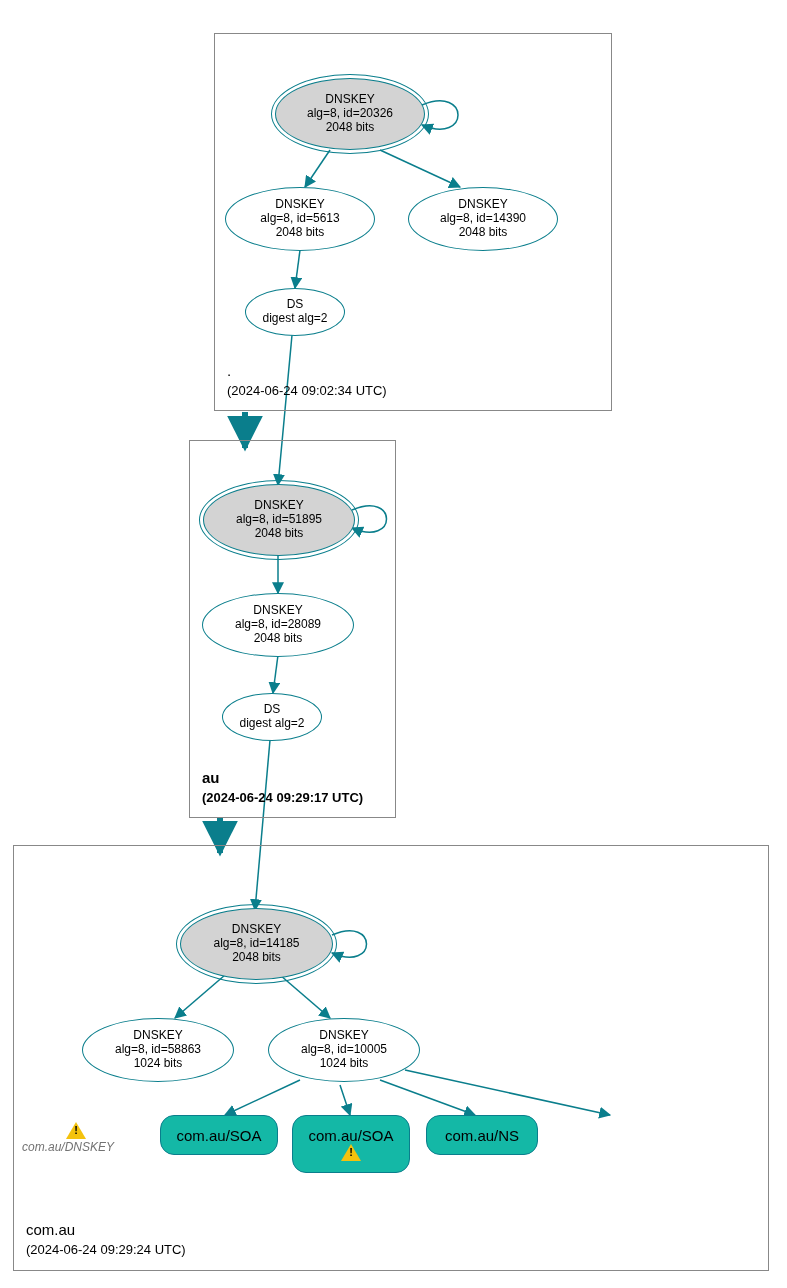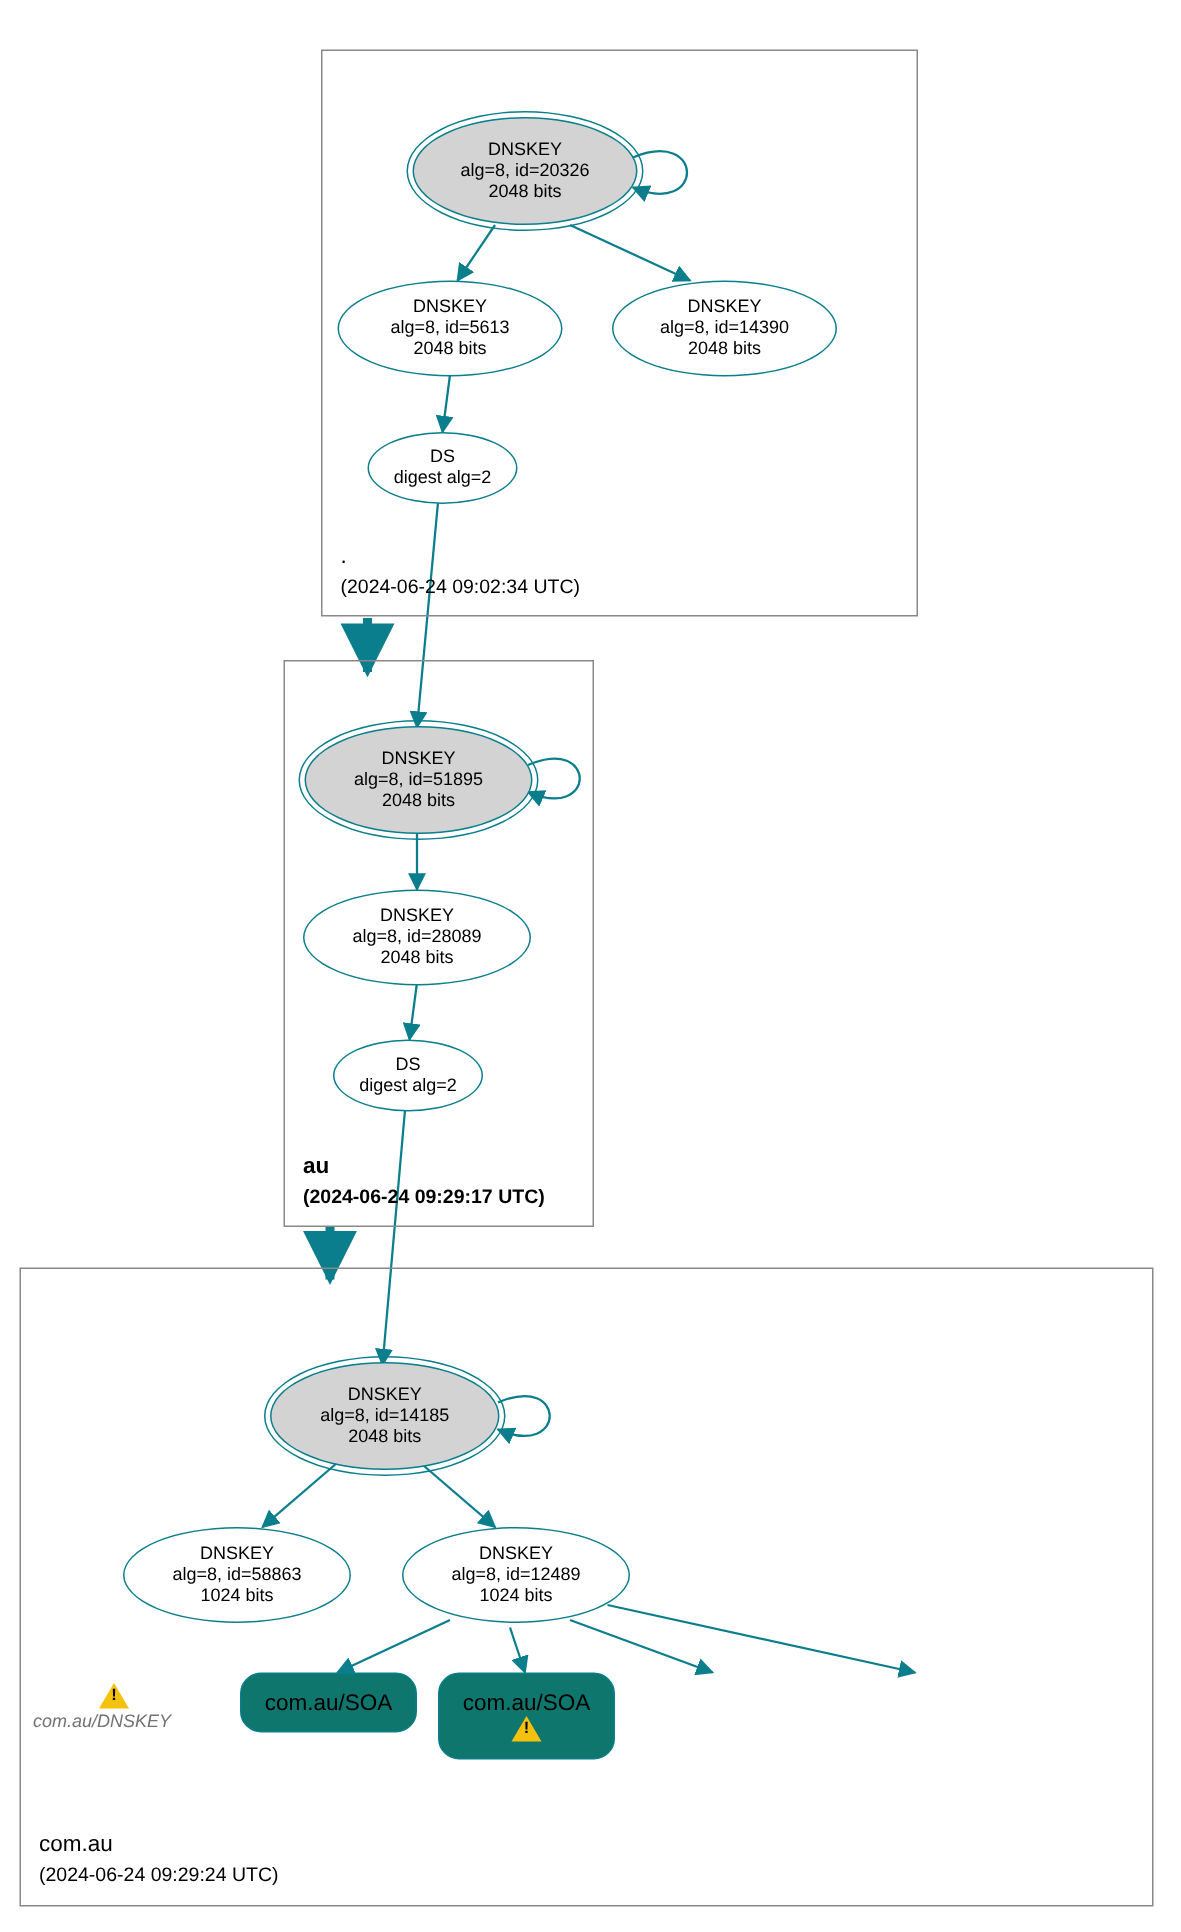--- a/index.html
+++ b/index.html
@@ -9,21 +9,21 @@
   .zone-ts{font-size:13px;}
   .node{position:absolute;border:1.5px solid #0a7e8c;border-radius:50%;
         display:flex;flex-direction:column;align-items:center;justify-content:center;
         line-height:1.15;box-sizing:border-box;background:#fff;}
   .node.ksk{background:#d3d3d3;}
   .node.ksk::after{content:"";position:absolute;inset:-5px;border:1.5px solid #0a7e8c;border-radius:50%;}
   .node .title{font-size:12px;}
   .node .sub{font-size:12px;}
   .rr{position:absolute;border:1.5px solid #0a7e8c;border-radius:14px;
       display:flex;flex-direction:column;align-items:center;justify-content:center;
-      font-size:15px;background:#0f766e;box-sizing:border-box;}
+      font-size:15px;background:#14b8a6;box-sizing:border-box;}
   .warn{display:inline-block;width:0;height:0;border-left:10px solid transparent;
         border-right:10px solid transparent;border-bottom:17px solid #f4c20d;position:relative;}
   .warn::after{content:"!";position:absolute;left:-3px;top:2px;width:6px;text-align:center;
                font-size:11px;font-weight:bold;color:#000;}
   .ghost-label{position:absolute;font-size:12px;font-style:italic;color:#737373;}
   svg{position:absolute;inset:0;pointer-events:none;}
 </style>
 </head>
 <body>
 
@@ -127,28 +127,31 @@
     <span class="sub">alg=8, id=14185</span>
     <span class="sub">2048 bits</span>
   </div>
   <div class="node" style="left:82px;top:1018px;width:152px;height:64px;">
     <span class="title">DNSKEY</span>
     <span class="sub">alg=8, id=58863</span>
     <span class="sub">1024 bits</span>
   </div>
   <div class="node" style="left:268px;top:1018px;width:152px;height:64px;">
     <span class="title">DNSKEY</span>
-    <span class="sub">alg=8, id=12489</span>
+    <span class="sub">alg=8, id=10005</span>
     <span class="sub">1024 bits</span>
   </div>
 
   <div class="rr" style="left:160px;top:1115px;width:118px;height:40px;">
     <span>com.au/SOA</span>
   </div>
   <div class="rr" style="left:292px;top:1115px;width:118px;height:58px;">
     <span>com.au/SOA</span>
     <span class="warn"></span>
   </div>
+  <div class="rr" style="left:426px;top:1115px;width:112px;height:40px;">
+    <span>com.au/NS</span>
+  </div>
 
   <div style="position:absolute;left:66px;top:1122px;"><span class="warn"></span></div>
   <div class="ghost-label" style="left:22px;top:1140px;">com.au/DNSKEY</div>
 
 </div>
 
 </body></html>

